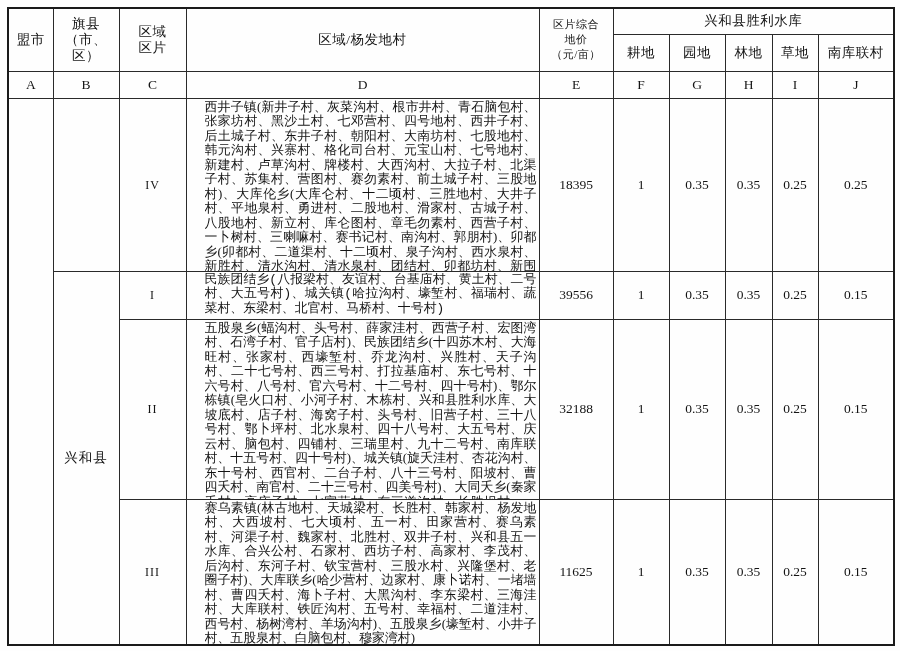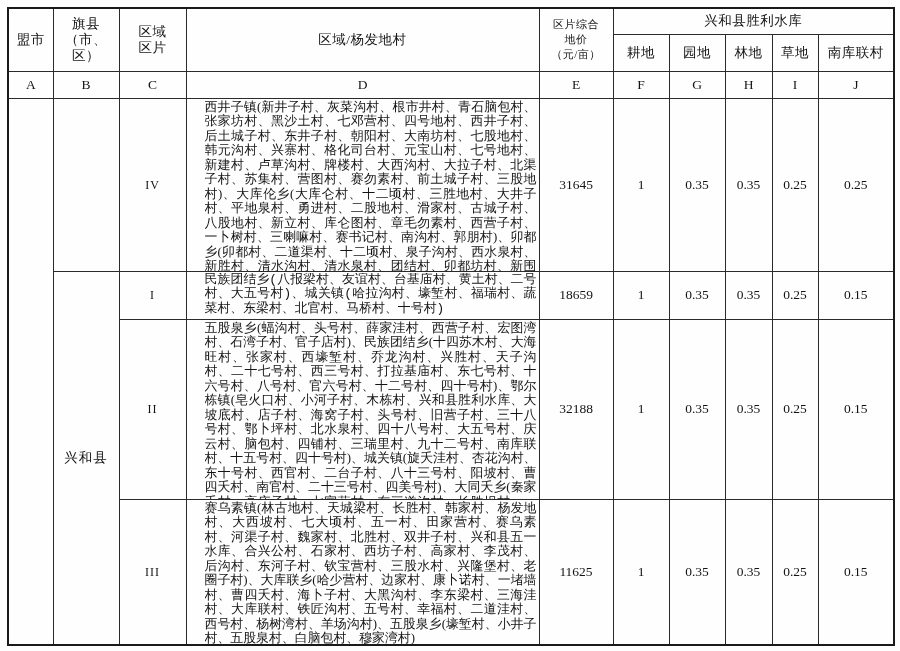--- a/index.html
+++ b/index.html
@@ -95,35 +95,35 @@
       <td class="letter">J</td>
     </tr>
 
     <tr style="height:173px">
       <td rowspan="4"></td>
       <td></td>
       <td class="zone">IV</td>
       <td class="desc">
         <div class="desc-box box-r1">西井子镇(新井子村、灰菜沟村、根市井村、青石脑包村、张家坊村、黑沙土村、七邓营村、四号地村、西井子村、后土城子村、东井子村、朝阳村、大南坊村、七股地村、韩元沟村、兴寨村、格化司台村、元宝山村、七号地村、新建村、卢草沟村、牌楼村、大西沟村、大拉子村、北渠子村、苏集村、营图村、赛勿素村、前土城子村、三股地村)、大库伦乡(大库仑村、十二顷村、三胜地村、大井子村、平地泉村、勇进村、二股地村、滑家村、古城子村、八股地村、新立村、库仑图村、章毛勿素村、西营子村、一卜树村、三喇嘛村、赛书记村、南沟村、郭朋村)、卯都乡(卯都村、二道渠村、十二顷村、泉子沟村、西水泉村、新胜村、清水沟村、清水泉村、团结村、卯都坊村、新围村、三面井村、新井子村)</div>
       </td>
-      <td class="num">31645</td>
+      <td class="num">18395</td>
       <td class="num">1</td>
       <td class="num">0.35</td>
       <td class="num">0.35</td>
       <td class="num">0.25</td>
       <td class="num">0.25</td>
     </tr>
 
     <tr style="height:48px">
       <td rowspan="3" class="county">兴和县</td>
       <td class="zone">I</td>
       <td class="desc">
         <div class="desc-box box-r2">民族团结乡(八报梁村、友谊村、台基庙村、黄土村、二号村、大五号村)、城关镇(哈拉沟村、壕堑村、福瑞村、蔬菜村、东梁村、北官村、马桥村、十号村)</div>
       </td>
-      <td class="num">18659</td>
+      <td class="num">39556</td>
       <td class="num">1</td>
       <td class="num">0.35</td>
       <td class="num">0.35</td>
       <td class="num">0.25</td>
       <td class="num">0.15</td>
     </tr>
 
     <tr style="height:180px">
       <td class="zone">II</td>
       <td class="desc">

